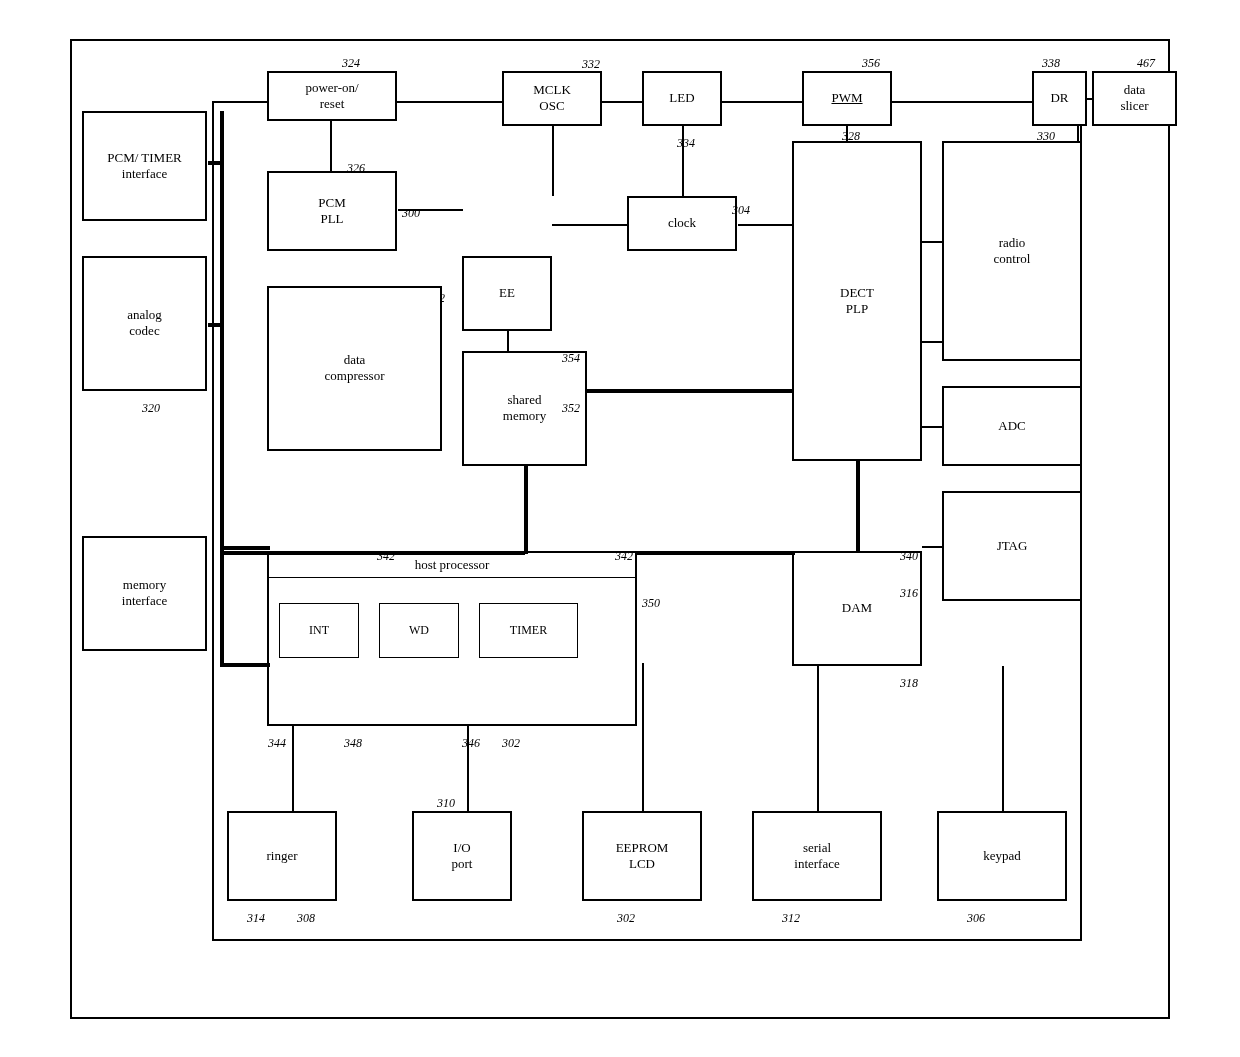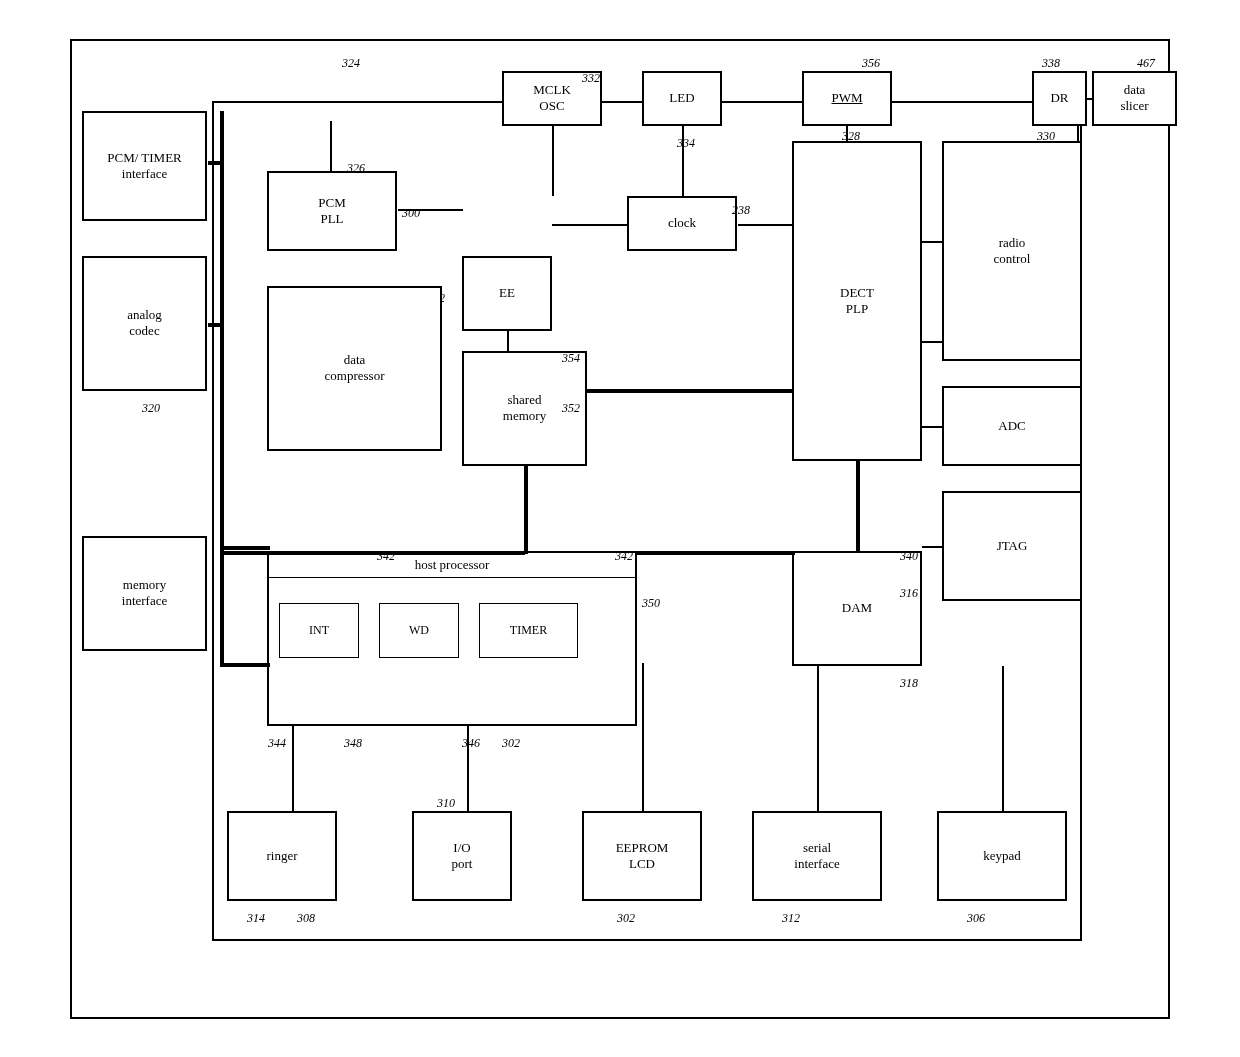--- a/index.html
+++ b/index.html
@@ -82,26 +82,29 @@
 <div class="diagram-container">
 
   <div class="outer-box" style="left:140px;top:60px;width:870px;height:840px;"></div>
 
   <div class="block" style="left:10px;top:70px;width:125px;height:110px;">
     <span>PCM/
 TIMER
 interface</span>
   </div>
 
+  <div class="block" style="left:195px;top:30px;width:130px;height:50px;">
+    <span>power-on/<br>reset</span>
+  </div>
   <span class="ref" style="left:270px;top:15px;">324</span>
 
   <div class="block" style="left:430px;top:30px;width:100px;height:55px;">
     <span>MCLK<br>OSC</span>
   </div>
-  <span class="ref" style="left:510px;top:30px;">332</span>
+  <span class="ref" style="left:510px;top:16px;">332</span>
 
   <div class="block" style="left:570px;top:30px;width:80px;height:55px;">
     <span>LED</span>
   </div>
   <span class="ref" style="left:605px;top:95px;">334</span>
 
   <div class="block" style="left:730px;top:30px;width:90px;height:55px;text-decoration:underline;">
     <span>PWM</span>
   </div>
   <span class="ref" style="left:790px;top:15px;">356</span>
@@ -118,21 +121,21 @@
 
   <div class="block" style="left:195px;top:130px;width:130px;height:80px;">
     <span>PCM<br>PLL</span>
   </div>
   <span class="ref" style="left:275px;top:120px;">326</span>
   <span class="ref" style="left:330px;top:165px;">300</span>
 
   <div class="block" style="left:555px;top:155px;width:110px;height:55px;">
     <span>clock</span>
   </div>
-  <span class="ref" style="left:660px;top:162px;">238</span>
+  <span class="ref" style="left:660px;top:162px;">304</span>
 
   <div class="block" style="left:720px;top:100px;width:130px;height:320px;">
     <span>DECT<br>PLP</span>
   </div>
   <span class="ref" style="left:770px;top:88px;">328</span>
 
   <div class="block" style="left:870px;top:100px;width:140px;height:220px;">
     <span>radio<br>control</span>
   </div>
   <span class="ref" style="left:965px;top:88px;">330</span>

